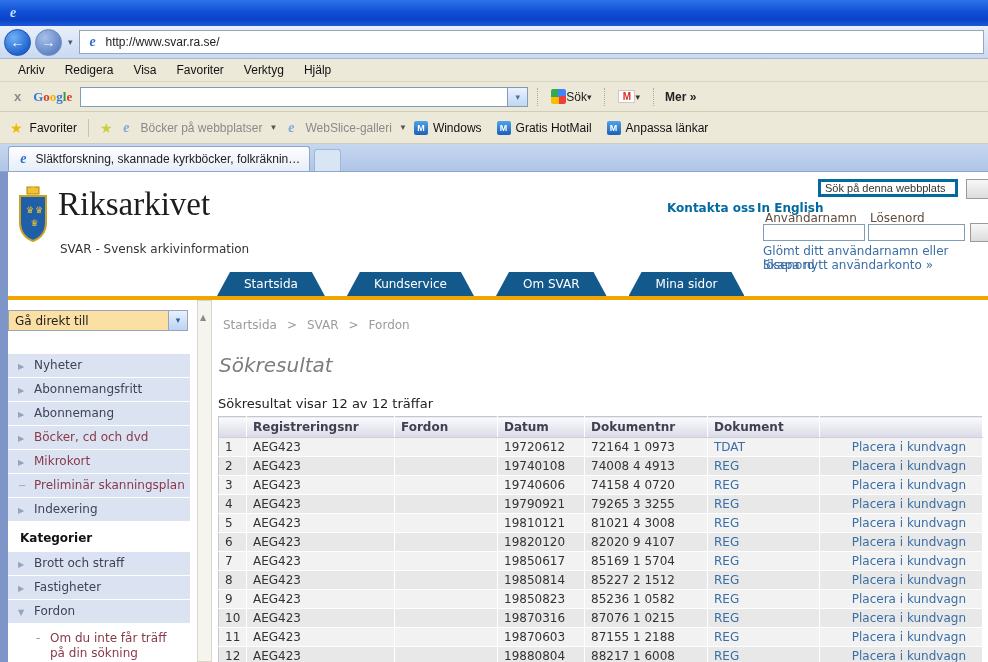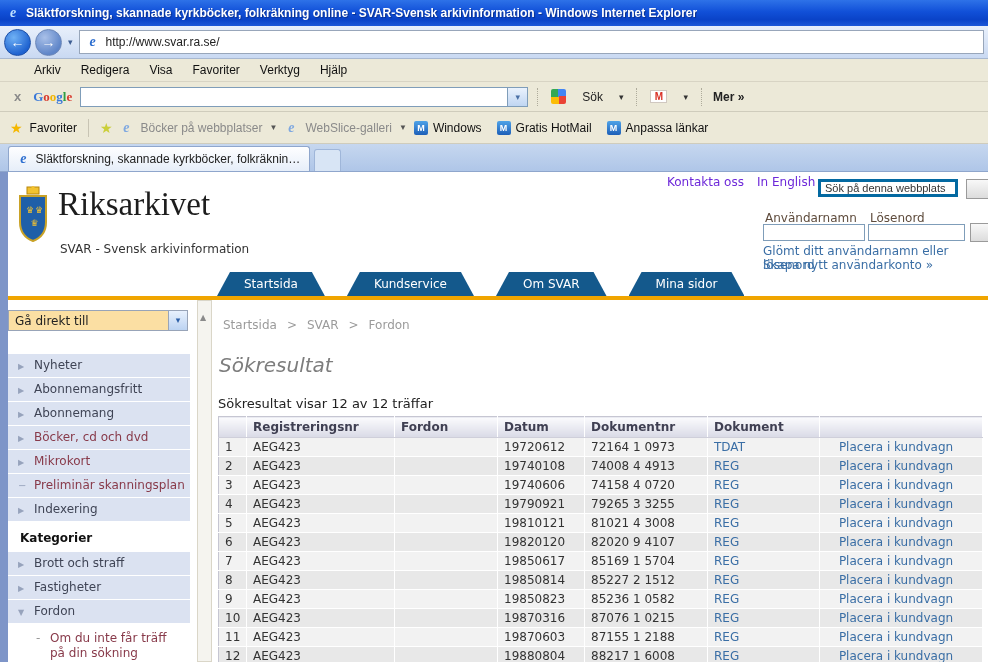--- a/index.html
+++ b/index.html
@@ -22,34 +22,34 @@
   .fwd  { background:radial-gradient(circle at 35% 30%,#A9C0E8,#5E85C8 72%); border:1px solid #6C87B8; }
   .arrow-l::after { content:"←"; } .arrow-r::after { content:"→"; }
   .hist { color:#3E5E93; font-size:9px; margin:0 2px; }
   .chev::after { content:"▾"; }
   .addrfield { flex:1; height:24px; background:#fff; border:1px solid #98A6BA; display:flex; align-items:center;
     gap:6px; padding:0 6px; font-size:12px; color:#222; }
   .addrfield .ie-ico { color:#2E6FD0; }
 
   
   .menubar { height:23px; background:#ECE9D8; border-bottom:1px solid #D8D4C4; display:flex; align-items:center;
-    padding-left:24px; font-size:12px; color:#111;text-align:center; }
+    padding-left:8px; font-size:12px; color:#111;text-align:center; }
   .menu-item { padding:3px 10px; }
 
   
   .gbar { height:30px; background:#ECE9D8; border-bottom:1px solid #CFCCBC; display:flex; align-items:center;
     padding-left:14px; font-size:12px; color:#222; }
   .gclose { color:#8a8a8a; font-weight:bold; margin-right:12px; font-size:13px; }
   .glogo { font-family:"Liberation Serif",serif; font-weight:bold; font-size:13px; margin-right:8px; }
   .gB{color:#3A79D8;} .gR{color:#D83A2E;} .gY{color:#F0B400;} .gG{color:#2F9E44;}
   .ginput { width:428px; height:20px; border:1px solid #7F9DB9; background:#fff; font-size:12px; padding:0 4px; }
   .gdrop { width:20px; height:20px; background:linear-gradient(#EAF2FD,#C0D6F2); border:1px solid #7F9DB9;
     border-left:none; color:#4A6FA5; font-size:9px; display:flex; align-items:center; justify-content:center; }
   .gsep { width:1px; height:18px; border-left:1px dotted #AEAB9B; margin:0 9px; }
-  .gbtn { display:flex; align-items:center; gap:16px; padding:0 4px; }
+  .gbtn { display:flex; align-items:center; gap:0; padding:0 4px; }
   .gicon { width:15px; height:15px; border-radius:2px;
     background:conic-gradient(#4285F4 0 25%, #EA4335 25% 50%, #FBBC05 50% 75%, #34A853 75%); }
   .chev.dk { color:#333; font-size:9px; }
   .gmail { width:17px; height:13px; background:#fff; border:1px solid #D0C8C0; color:#D93025;
     font:bold 10px/12px "Liberation Sans",sans-serif; text-align:center; }
   .gmore { margin-left:2px; font-weight:bold; }
 
   
   .favbar { height:32px; background:#ECE9D8; border-bottom:1px solid #CFCCBC; display:flex; align-items:center;
     gap:7px; padding-left:10px; font-size:12px; color:#111; }
@@ -73,21 +73,21 @@
   .tabstub { height:22px; width:27px; background:#D8E5F5; border:1px solid #9FB6D9; border-bottom:none;
     border-radius:3px 3px 0 0; }
 
   
   .page { height:490px; background:#fff; border-left:8px solid #7E95C8; position:relative; overflow:hidden;
     font-family:"DejaVu Sans",sans-serif; }
   .site-header { position:relative; height:100px; }
   .brand { position:absolute; left:10px; top:14px; width:330px; height:84px; }
   .brand-name { position:absolute; left:40px; top:0; font-family:"Liberation Serif",serif; font-size:33px; color:#1d1d1d; }
   .brand-sub { position:absolute; left:42px; top:56px; font-size:12px; color:#333; }
-  .hlink { font-size:12px; font-weight:normal; color:#6d28d9; position:absolute; top:3px; }
+  .hlink { font-size:12px; font-weight:bold; color:#0369a1; position:absolute; top:29px; }
   .contact { left:659px; } .english { left:749px; }
   .sitesearch { position:absolute; left:810px; top:7px; width:140px; height:18px; border:3px solid #0369a1;
     font-size:11px; color:#333; padding:1px 4px; background:#fff; }
   .graybtn { position:absolute; background:linear-gradient(#F8F8F8,#DCDCDC); border:1px solid #9A9A9A; }
   .sbtn { left:958px; top:7px; width:30px; height:20px; }
   .lbtn { left:962px; top:51px; width:26px; height:19px; }
   .flabel { position:absolute; top:39px; font-size:12px; color:#5E4B3C; }
   .lbl-user { left:757px; } .lbl-pass { left:862px; }
   .finput { position:absolute; top:52px; height:17px; border:1px solid #7F9DB9; font-size:11px; padding:0 3px; }
   .inp-user { left:755px; width:102px; } .inp-pass { left:860px; width:97px; }
@@ -132,30 +132,29 @@
 
   .results-table { border-collapse:collapse; width:765px; font-size:12px; table-layout:fixed;
     border:1px solid #C6C6D2; }
   .results-table th { background:linear-gradient(#FBFBFD,#D9DAE6); font-weight:bold; color:#3F3F52;
     text-align:left; padding:3px 6px; border-right:1px solid #fff; border-bottom:1px solid #CFCFDA; height:20px; }
   .results-table td { padding:2px 6px; color:#333; border-right:1px solid #fff; border-bottom:1px solid #fff;
     height:18px; overflow:hidden; white-space:nowrap; }
   .results-table tbody tr:nth-child(odd)  td { background:#F2F2F2; }
   .results-table tbody tr:nth-child(even) td { background:#E8E8E8; }
   .lnk { color:#3A6EA5; text-decoration:none; cursor:pointer; }
-  .c-act { text-align:center; padding-right:16px !important; }
+  .c-act { text-align:right; padding-right:16px !important; }
 </style>
 </head>
 <body>
 
 <div class="window">
 
   <div class="titlebar">
     <span class="ie-ico">e</span>
-    <span class="wtitle">Släktforskning, skannade kyrkböcker, folkräkning online - SVAR-Svensk arkivinformation - Windows Internet Explorer</span>
   </div>
 
   <div class="addrrow">
     <span class="navcircle back">
         <span class="arrow-l"></span>
       </span>
     <span class="navcircle fwd">
         <span class="arrow-r"></span>
       </span>
     <span class="hist chev"></span>

